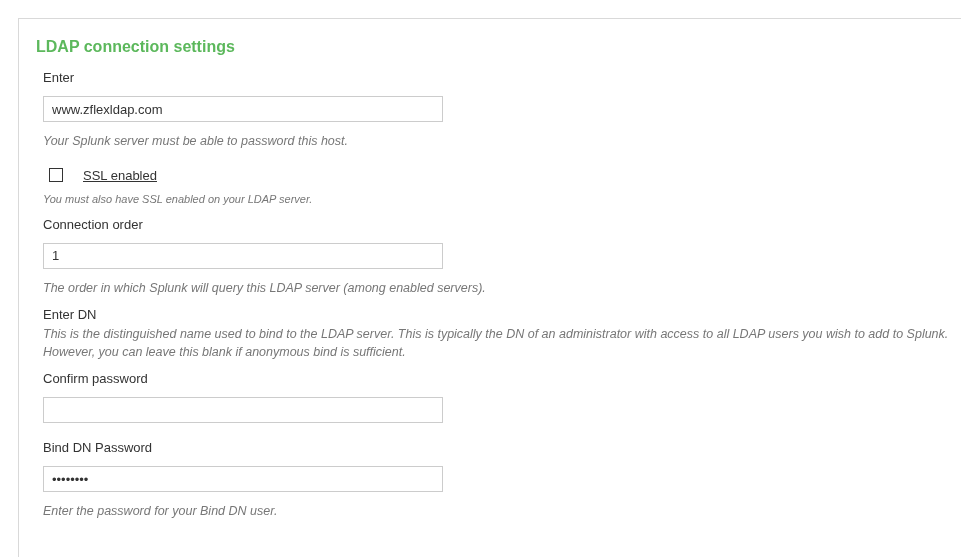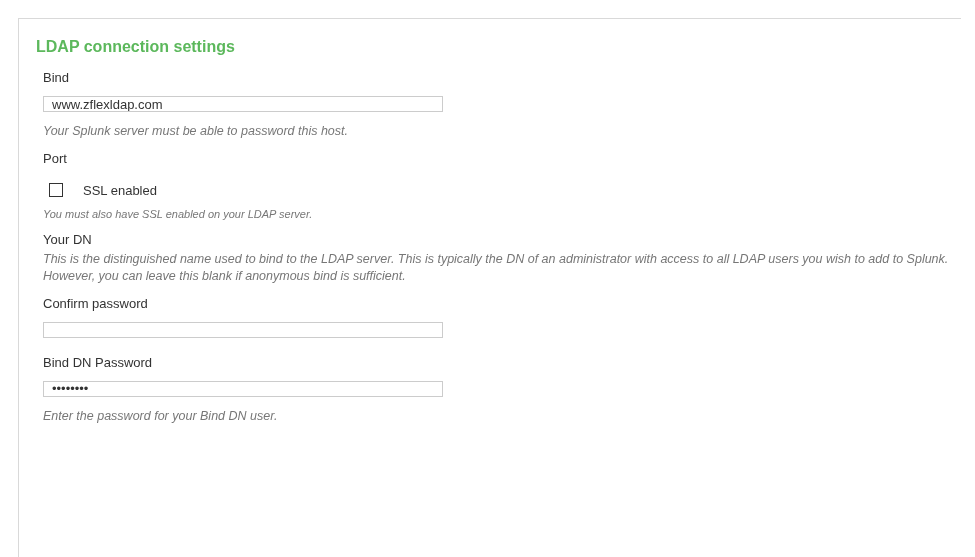--- a/index.html
+++ b/index.html
@@ -30,21 +30,21 @@
       margin-bottom: 10px;
     }
     .field-label {
       color: #333;
       font-size: 13px;
       margin-bottom: 4px;
       display: block;
     }
     .text-input {
       width: 400px;
-      height: 16px;
+      height: 26px;
       padding: 4px 8px;
       border: 1px solid #ccc;
       font-size: 13px;
       font-family: Arial, Helvetica, sans-serif;
       color: #333;
       background: #fff;
     }
     .help-text {
       color: #777;
       font-style: italic;
@@ -64,56 +64,61 @@
       height: 14px;
       border: 1.5px solid #333;
       background: #fff;
       cursor: pointer;
       flex-shrink: 0;
     }
     .checkbox-label {
       color: #333;
       font-size: 13px;
       cursor: pointer;
+      text-decoration: underline;
     }
     .checkbox-help {
       color: #777;
       font-style: italic;
       font-size: 11px;
       margin-top: 2px;
       line-height: 1.4;
     }
   </style>
 </head>
 <body>
 
 <div class="panel">
   <div class="panel-title">LDAP connection settings</div>
 
   <div class="field-group">
-    <label class="field-label">Bind</label>
+    <label class="field-label">Enter</label>
     <input type="text" class="text-input" value="www.zflexldap.com" style="">
     <div class="help-text">Your Splunk server must be able to password this host.</div>
   </div>
 
   <div class="field-group">
-    <label class="field-label">Port</label>
   </div>
 
   <div class="field-group">
     <div class="checkbox-row">
       <div class="checkbox-box"></div>
       <span class="checkbox-label">SSL enabled</span>
     </div>
     <div class="checkbox-help">You must also have SSL enabled on your LDAP server.</div>
   </div>
 
+  <div class="field-group">
+    <label class="field-label">Connection order</label>
+    <input type="text" class="text-input" value="1" style="">
+    <div class="help-text">The order in which Splunk will query this LDAP server (among enabled servers).</div>
+  </div>
 
   <div class="field-group">
-    <label class="field-label">Your DN</label>
+    <label class="field-label">Enter DN</label>
     <div class="help-text">This is the distinguished name used to bind to the LDAP server. This is typically the DN of an administrator with access to all LDAP users you wish to add to Splunk. However, you can leave this blank if anonymous bind is sufficient.</div>
   </div>
 
   <div class="field-group">
     <label class="field-label">Confirm password</label>
     <input type="text" class="text-input" value="" style="">
   </div>
 
   <div class="field-group">
     <label class="field-label">Bind DN Password</label>

